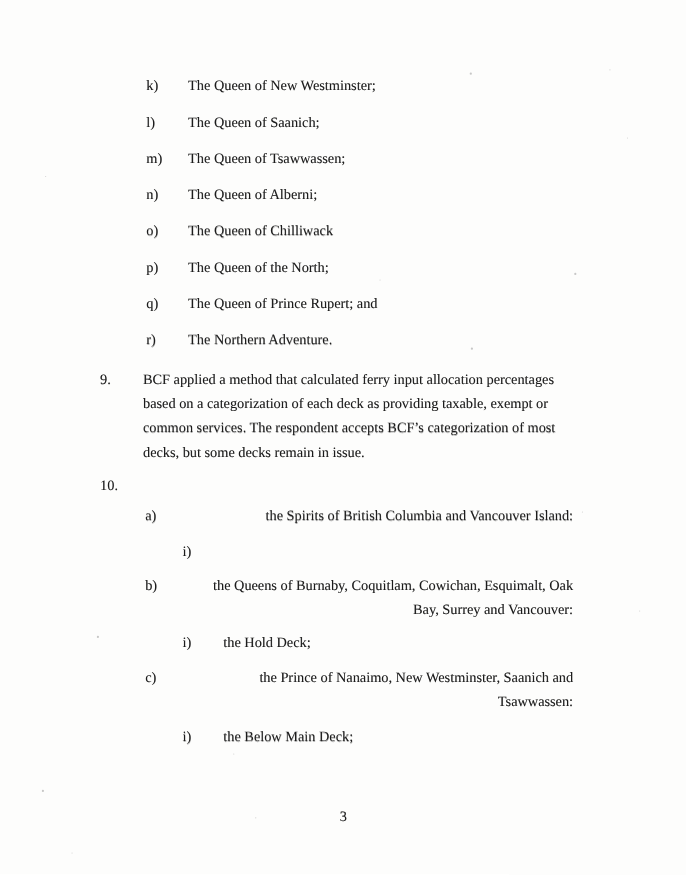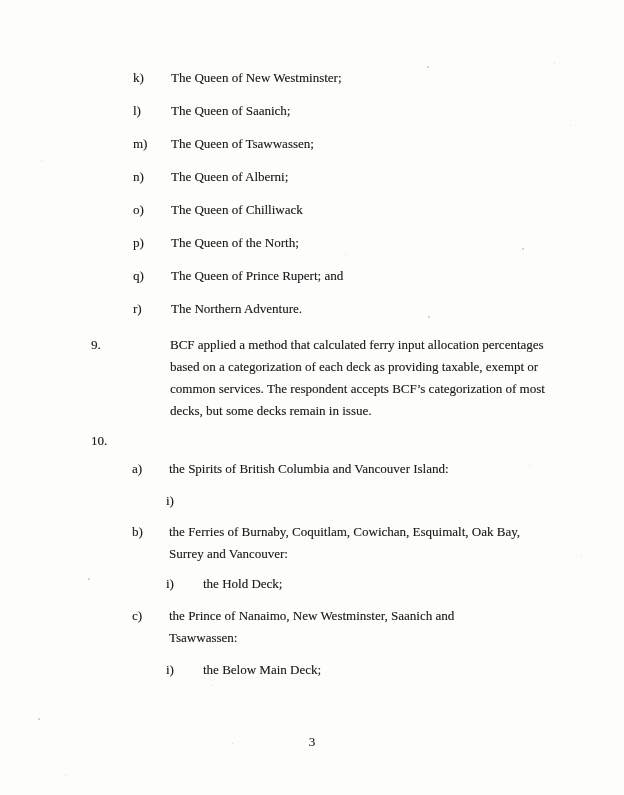--- a/index.html
+++ b/index.html
@@ -15,25 +15,25 @@
     text-shadow: 0.2px 0.2px 0 rgba(20,20,20,0.35);
   }
   .content { position: absolute; top: 0; left: 0; right: 0; padding-top: 70px; }
   .row { display: flex; }
   
   .ferry { margin-left: 133px; margin-bottom: 17px; line-height: 16px; }
   .ferry .lbl { width: 38px; flex: none; }
   
   .num { margin-left: 91px; line-height: 22px; }
   .num .lbl { width: 39px; flex: none; }
-  .num .txt { width: 400px; margin-left: 40px; }
+  .num .txt { width: 400px; }
   
   .letter { margin-left: 132px; line-height: 22px; }
   .letter .lbl { width: 37px; flex: none; }
-  .letter .txt { width: 352px; }
+  .letter .txt { width: 352px; text-align: right; }
   
   .roman { margin-left: 166px; line-height: 22px; }
   .roman .lbl { width: 37px; flex: none; }
   .mt6 { margin-top: 6px; }
   .mt8 { margin-top: 8px; }
   .mt9 { margin-top: 9px; }
   .mt10 { margin-top: 10px; }
   .page-number { margin-top: 53px; line-height: 16px; text-align: center; width: 624px; }
   
   .speck {
@@ -93,21 +93,21 @@
     <div class="row letter mt6">
       <span class="lbl">a)</span>
       <span class="txt">the Spirits of British Columbia and Vancouver Island:</span>
     </div>
     <div class="row roman mt10">
       <span class="lbl">i)</span>
     </div>
 
     <div class="row letter mt9">
       <span class="lbl">b)</span>
-      <span class="txt">the Ferries of Burnaby, Coquitlam, Cowichan, Esquimalt, Oak Bay, Surrey and Vancouver:</span>
+      <span class="txt">the Queens of Burnaby, Coquitlam, Cowichan, Esquimalt, Oak Bay, Surrey and Vancouver:</span>
     </div>
     <div class="row roman mt8">
       <span class="lbl">i)</span>
       <span class="txt">the Hold Deck;</span>
     </div>
 
     <div class="row letter mt10">
       <span class="lbl">c)</span>
       <span class="txt">the Prince of Nanaimo, New Westminster, Saanich and Tsawwassen:</span>
     </div>

